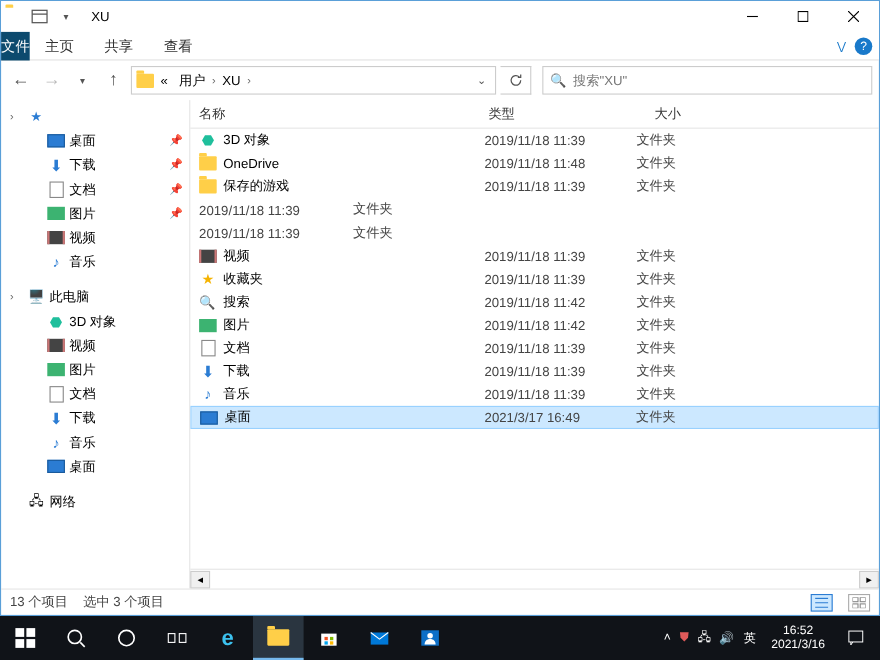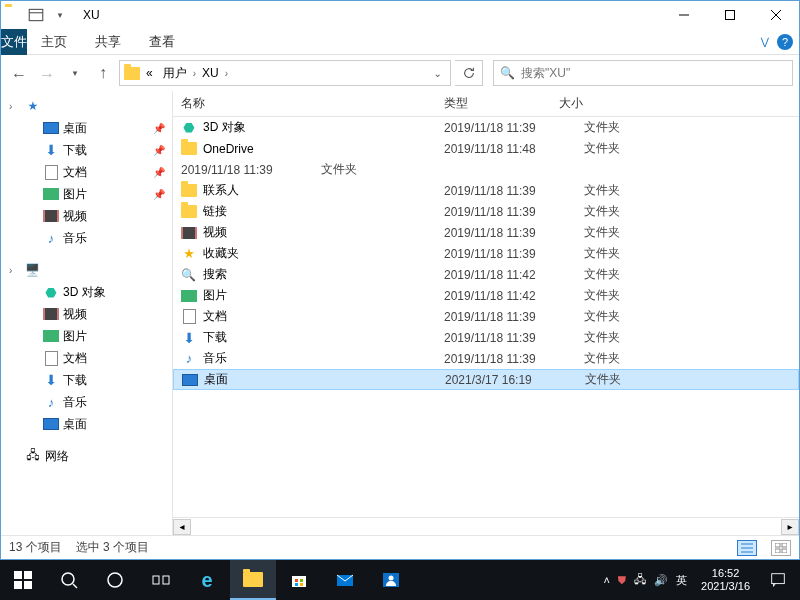--- a/index.html
+++ b/index.html
@@ -46,21 +46,21 @@
 .sb-label { flex: 1; white-space: nowrap; overflow: hidden; text-overflow: ellipsis; }
 .sb-pin { position:absolute; right:6px; color:#888; font-size:10px; }
 .sb-sel { background: #d8d8d8; }
 
 .files { flex: 1; display: flex; flex-direction: column; min-width: 0; }
 .colhead { display: flex; height: 26px; align-items: center; font-size: 12px; color: #333; border-bottom: 1px solid #e5e5e5; }
 .colhead > div { padding-left: 8px; }
 .c-name { width: 263px; }
 .c-date { width: 140px; }
 .c-type { width: 115px; }
-.c-size { width: 80px; }
+.c-size { width: 80px; margin-left: 36px; }
 .filelist { flex: 1; overflow: auto; font-size: 12px; position:relative;}
 .frow { display: flex; height: 21px; align-items: center; }
 .frow.selected { background: #cce8ff; border: 1px solid #99d1ff; height:21px; }
 .frow .c-name { display: flex; align-items: center; gap: 6px; padding-left: 8px; }
 .frow .c-date, .frow .c-type, .frow .c-size { padding-left: 8px; color: #444; }
 .hscroll { height: 18px; border-top: 1px solid #e5e5e5; display:flex; align-items:center; }
 .hscroll .arrow { width:18px; height:16px; display:flex; align-items:center; justify-content:center; background:#f0f0f0; border:1px solid #ccc; font-size:10px;}
 .hscroll .track { flex:1; }
 
 
@@ -210,20 +210,21 @@
             <span class="sb-icon">
               <span class="music-ico">♪</span>
             </span>
             <span class="sb-label">音乐</span>
           </div>
         </div>
       <div style="height:10px;"></div>
       <div class="sb-row ind1">
         <span style="position:absolute;left:8px;font-size:10px;color:#666;">›</span>
         <span class="sb-icon">🖥️</span>
+        <span class="sb-label">此电脑</span>
       </div>
       <div id="sb-pc">
           <div class="sb-row ind2">
             <span class="sb-icon">
               <span class="cube-ico">⬣</span>
             </span>
             <span class="sb-label">3D 对象</span>
           </div>
           <div class="sb-row ind2">
             <span class="sb-icon">
@@ -292,42 +293,36 @@
               <span class="sb-icon">
                 <span class="folder-ico"></span>
               </span>
               <span>OneDrive</span>
             </div>
             <div class="c-date">2019/11/18 11:48</div>
             <div class="c-type">文件夹</div>
             <div class="c-size"></div>
           </div>
           <div class="frow">
-            <div class="c-date">2019/11/18 11:39</div>
-            <div class="c-type">文件夹</div>
-            <div class="c-size"></div>
-          </div>
-          <div class="frow">
             <div class="c-name">
               <span class="sb-icon">
                 <span class="folder-ico"></span>
               </span>
-              <span>联系人</span>
-            </div>
-            <div class="c-date">2019/11/18 11:39</div>
-            <div class="c-type">文件夹</div>
-            <div class="c-size"></div>
-          </div>
-          <div class="frow">
-            <div class="c-name">
-              <span class="sb-icon">
-                <span class="folder-ico"></span>
-              </span>
-              <span>链接</span>
-            </div>
+              <span>保存的游戏</span>
+            </div>
+            <div class="c-date">2019/11/18 11:39</div>
+            <div class="c-type">文件夹</div>
+            <div class="c-size"></div>
+          </div>
+          <div class="frow">
+            <div class="c-date">2019/11/18 11:39</div>
+            <div class="c-type">文件夹</div>
+            <div class="c-size"></div>
+          </div>
+          <div class="frow">
             <div class="c-date">2019/11/18 11:39</div>
             <div class="c-type">文件夹</div>
             <div class="c-size"></div>
           </div>
           <div class="frow">
             <div class="c-name">
               <span class="sb-icon">
                 <span style="width:16px;height:12px;background:#444;border-left:2px solid #c77;border-right:2px solid #c77;display:inline-block;"></span>
               </span>
               <span>视频</span>
@@ -402,21 +397,21 @@
             <div class="c-type">文件夹</div>
             <div class="c-size"></div>
           </div>
           <div class="frow selected">
             <div class="c-name">
               <span class="sb-icon">
                 <span class="desk-ico"></span>
               </span>
               <span>桌面</span>
             </div>
-            <div class="c-date">2021/3/17 16:19</div>
+            <div class="c-date">2021/3/17 16:49</div>
             <div class="c-type">文件夹</div>
             <div class="c-size"></div>
           </div>
         </div>
       <div class="hscroll">
         <div class="arrow">◂</div>
         <div class="track"></div>
         <div class="arrow">▸</div>
       </div>
     </div>

